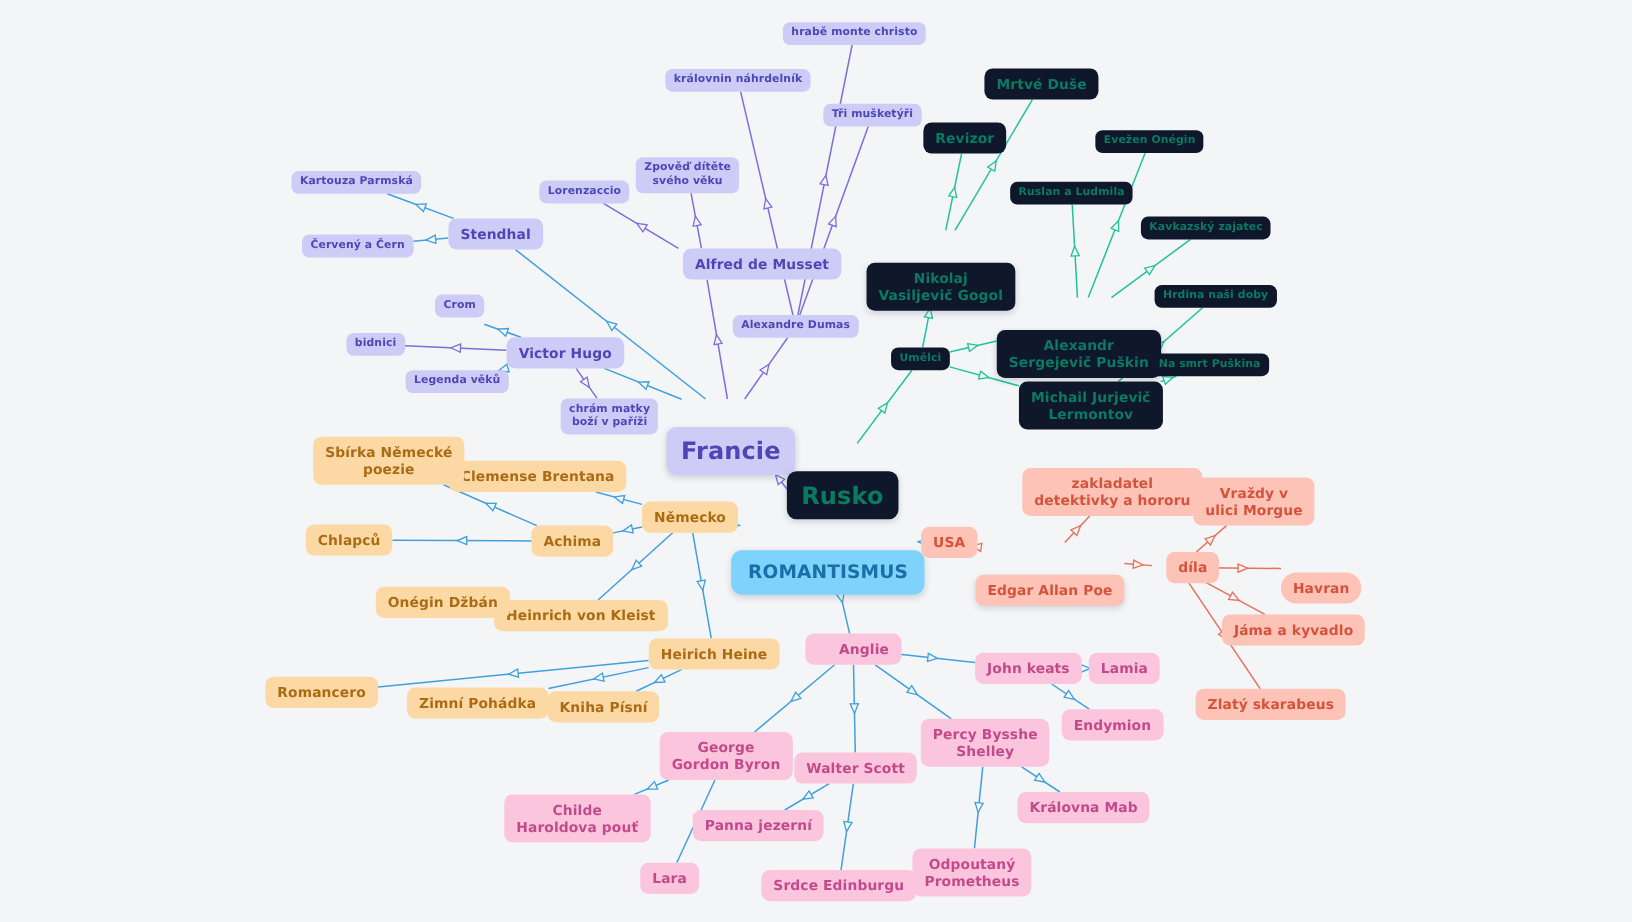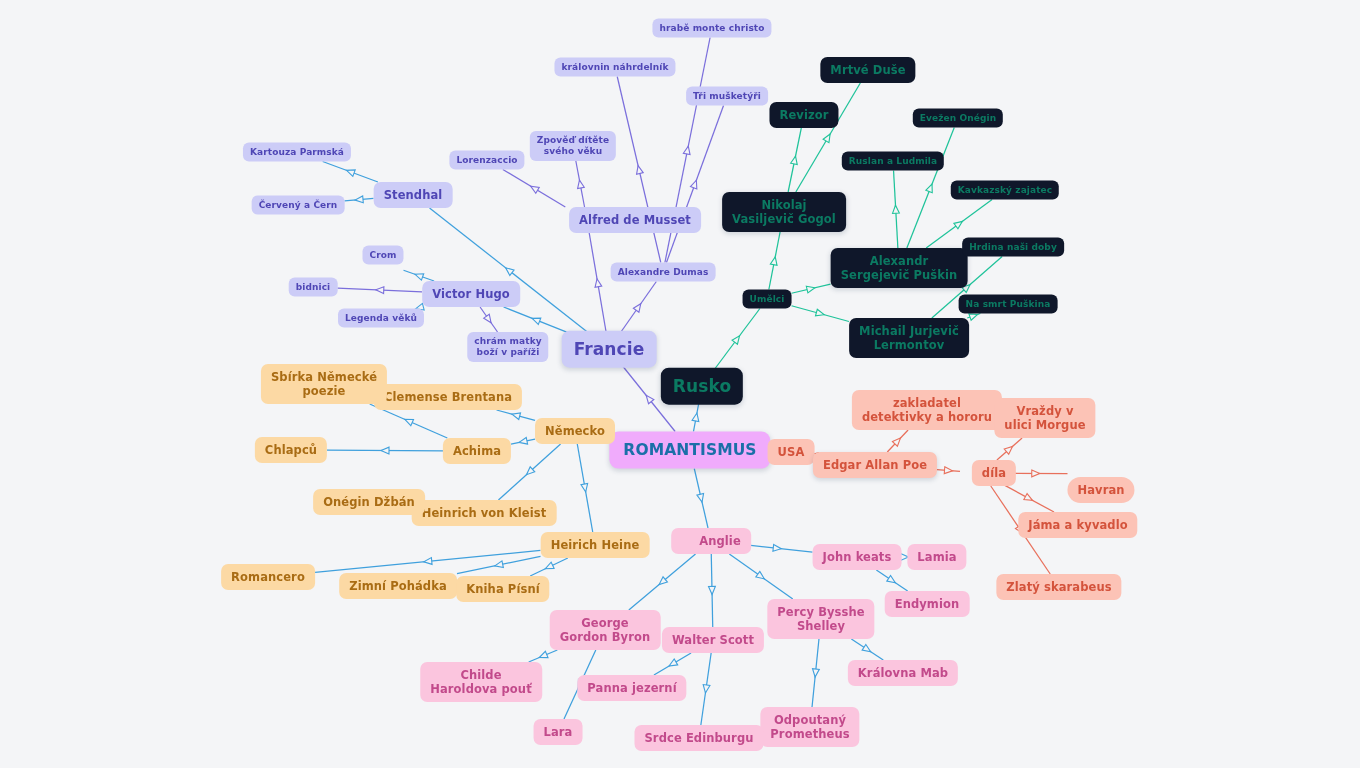--- a/index.html
+++ b/index.html
@@ -32,26 +32,26 @@
     justify-content: center;
     text-align: center;
     line-height: 1.22;
     white-space: pre;
     padding: 4px 8px;
     font-weight: bold;
     letter-spacing: 0.1px;
   }
   
   .t-root   { font-size: 15.5px; padding: 9px 14px; border-radius: 9px; }
-  .t-major  { font-size: 17px;   padding: 8px 12px; border-radius: 8px; }
+  .t-major  { font-size: 20px;   padding: 8px 12px; border-radius: 8px; }
   .t-mid    { font-size: 11.5px; padding: 6px 10px; border-radius: 7px; }
   .t-small  { font-size: 9px;    padding: 4px 7px;  border-radius: 6px; font-weight: bold; }
-  .shadow   { box-shadow: 0 2px 5px rgba(40,60,90,0.18); }
+  .shadow   { box-shadow: 0 2px 5px rgba(40,60,90,0.18); margin-top: 27px; }
   
-  .c-root  { background: #f0abfc; color: #1a6fa8; }
+  .c-root  { background: #7dd3fc; color: #1a6fa8; }
   .c-fr    { background: #ccccf7; color: #4f46b5; }
   .c-ru    { background: #0f172a; color: #0b7a62; }
   .c-de    { background: #fcd9a4; color: #a96c14; }
   .c-en    { background: #fbc5de; color: #c24a8b; }
   .c-us    { background: #fcc3b6; color: #d4533c; }
 </style>
 </head>
 <body>
 
 <div id="canvas">

